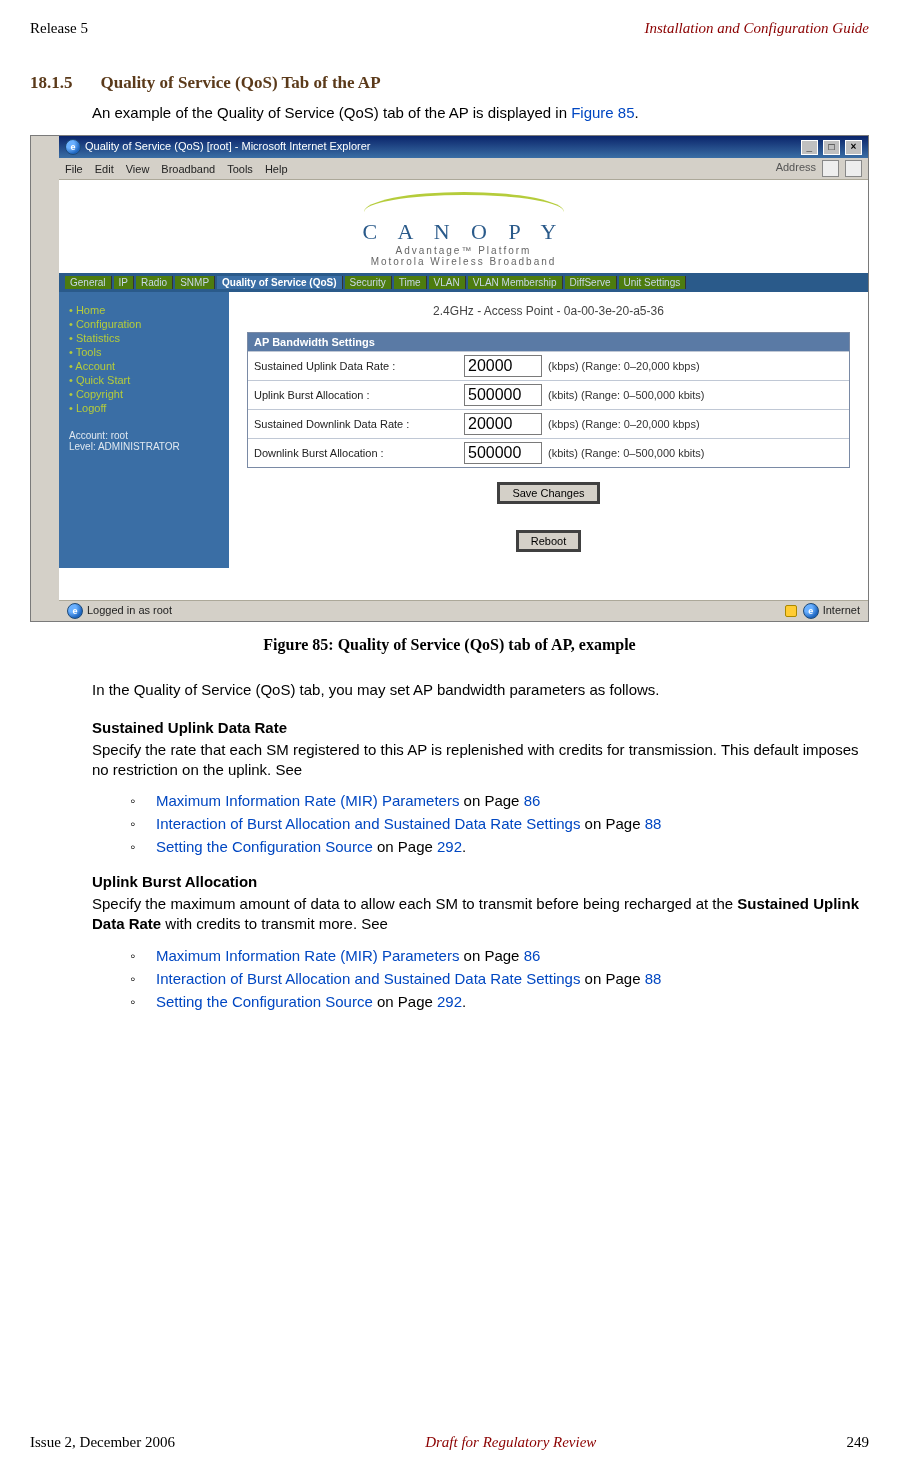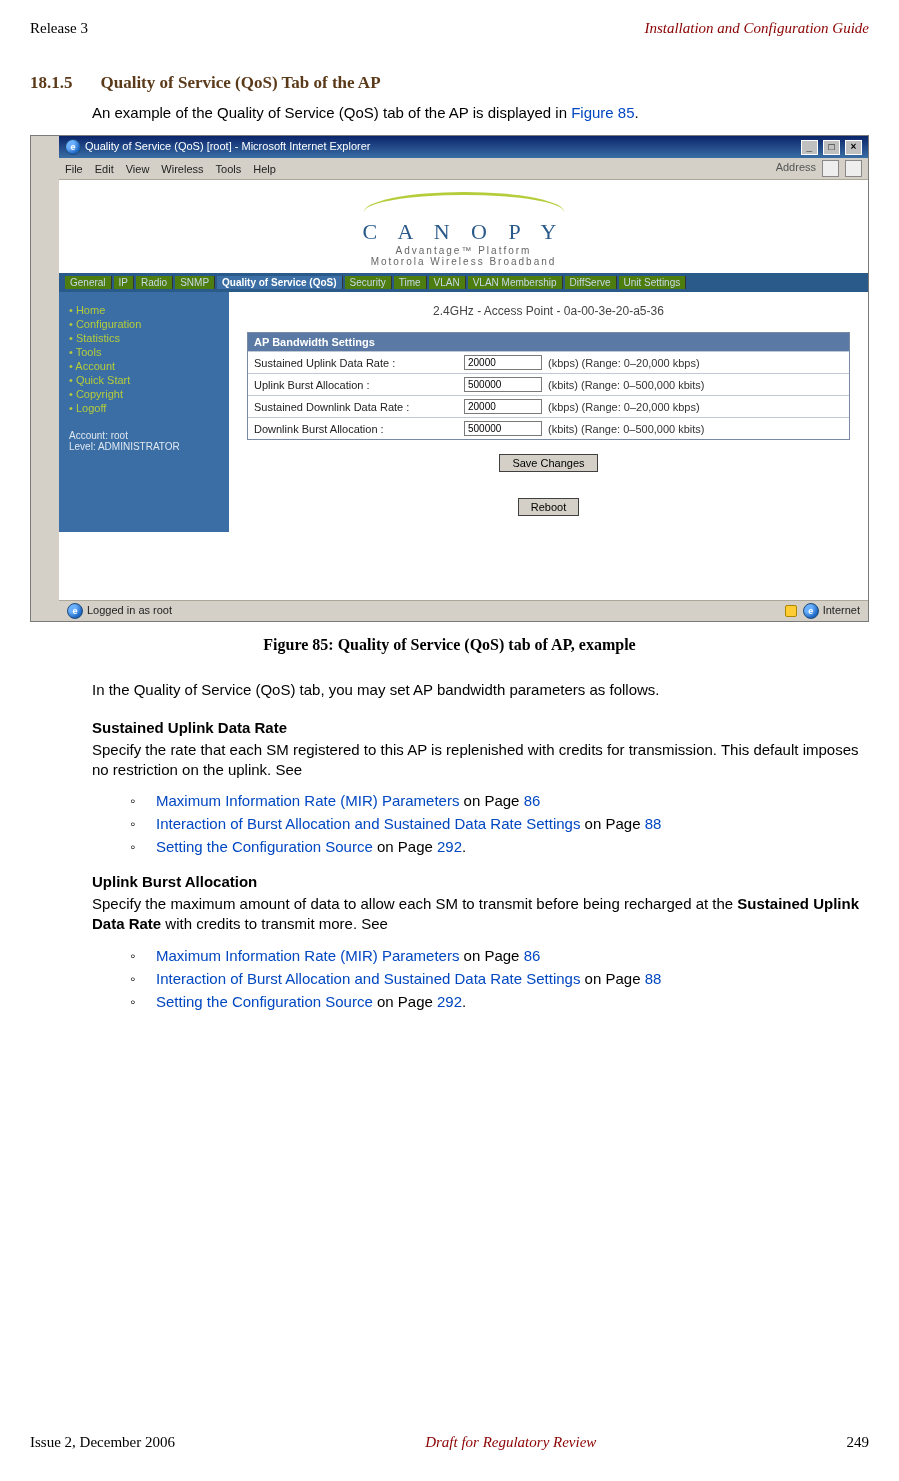--- a/index.html
+++ b/index.html
@@ -145,43 +145,43 @@
   .sidebar a {color:#b5cc3b;text-decoration:none;}
   .sidebar .acct {color:#e0e8f0;font-size:10px;}
   .form-area { flex:1;background:#fff;padding:12px 18px;text-align:center; }
   .crumb { font-family:Arial;font-size:17px;color:#333;margin:10px 0 6px; }
   .device { font-family:Arial;font-size:12px;color:#444;margin-bottom:14px; }
   .panel { border:1px solid #7a8aa5;text-align:left;margin-bottom:10px; }
   .panel-hd { background:#5a7aa5;color:#fff;font-size:11px;padding:3px 6px;font-weight:bold; }
   .panel-row { display:flex;align-items:center;border-top:1px solid #c0c8d5;padding:3px 6px;font-size:11px; }
   .panel-row:first-of-type { border-top:none; }
   .panel-row .lbl { width:210px; }
-  .panel-row input { width:70px;font-size:10px;border:1px solid #7a7a7a;padding:1px 3px;margin-right:6px; }
+  .panel-row input { width:70px;font-size:16px;border:1px solid #7a7a7a;padding:1px 3px;margin-right:6px; }
   .panel-row .hint { color:#333; }
-  .btn { background:#d4d0c8;border:1px solid #404040;padding:2px 12px;font-size:11px;margin:4px 2px;cursor:pointer; }
+  .btn { background:#d4d0c8;border:3px solid #404040;padding:2px 12px;font-size:11px;margin:4px 2px;cursor:pointer; }
   .statusbar { background:#d4d0c8;border-top:1px solid #aca899;display:flex;justify-content:space-between;padding:2px 8px;font-size:11px;align-items:center; }
   .ie-globe {
     display:inline-block;width:14px;height:14px;border-radius:50%;
     background:radial-gradient(circle at 30% 30%, #6ab0ff 30%, #1e66c0 70%);
     border:1px solid #1e4a78;margin-right:4px;vertical-align:middle;font-size:9px;color:#fff;text-align:center;line-height:14px;font-weight:bold;
   }
   .lock-icon {
     display:inline-block;width:10px;height:10px;border:1px solid #aa8800;border-radius:2px;background:#ffcc33;margin-right:6px;vertical-align:middle;
   }
   .toolbar-ico {
     display:inline-block;width:15px;height:15px;border:1px solid #888;background:#eee;margin-left:6px;vertical-align:middle;
   }
 </style>
 </head>
 <body>
 
 <div class="page">
 
   <div class="header-row">
-    <span class="header-left">Release 3</span>
+    <span class="header-left">Release 5</span>
     <span class="header-right">Installation and Configuration Guide</span>
   </div>
 
   <div class="section-heading">
     <span class="num">18.1.5</span><span>Quality of Service (QoS) Tab of the AP</span>
   </div>
 
   <div class="body-text">
     <span>An example of the Quality of Service (QoS) tab of the AP is displayed in </span><span class="link">Figure 85</span><span>.</span>
   </div>
@@ -193,21 +193,21 @@
         <span class="wbtns">
           <span>_</span>
           <span>□</span>
           <span>×</span>
         </span>
       </div>
       <div class="menubar">
         <span>File</span>
         <span>Edit</span>
         <span>View</span>
-        <span>Wireless</span>
+        <span>Broadband</span>
         <span>Tools</span>
         <span>Help</span>
         <span class="addr"><span>Address</span><span class="toolbar-ico"></span><span class="toolbar-ico"></span></span>
       </div>
       <div class="content-area">
         <div class="logo-area">
           <div class="swoosh"></div>
           <div class="logo-text">C A N O P Y</div>
           <div class="logo-sub">Advantage™ Platform</div>
           <div class="logo-sub">Motorola Wireless Broadband</div>

